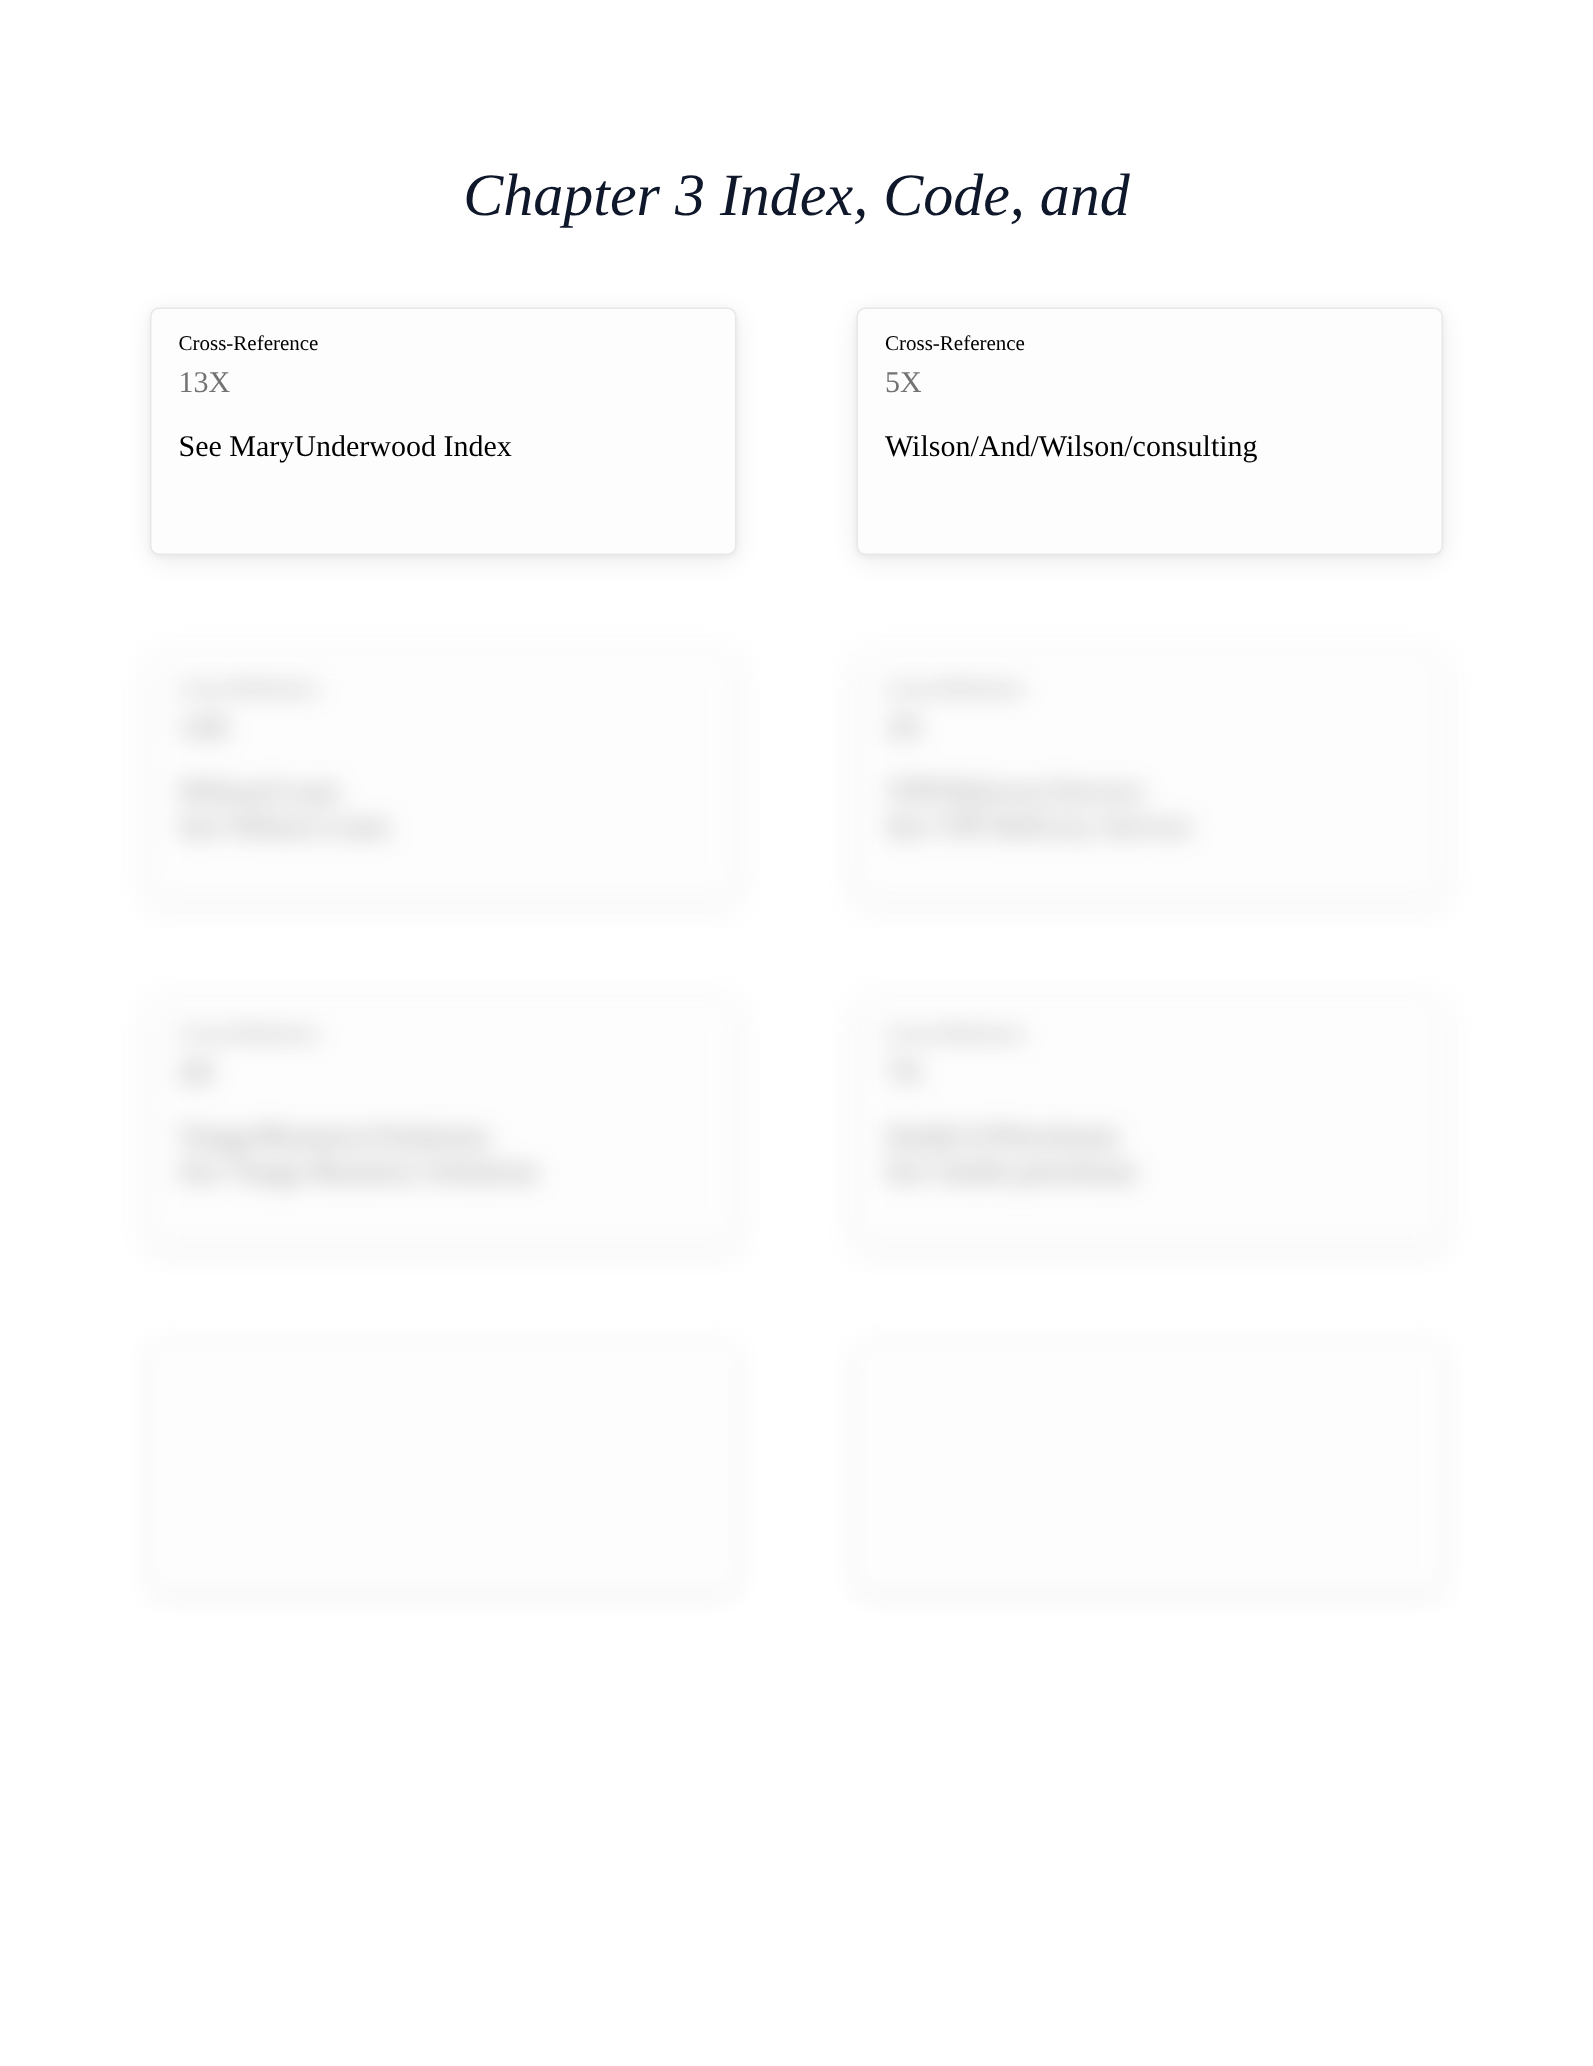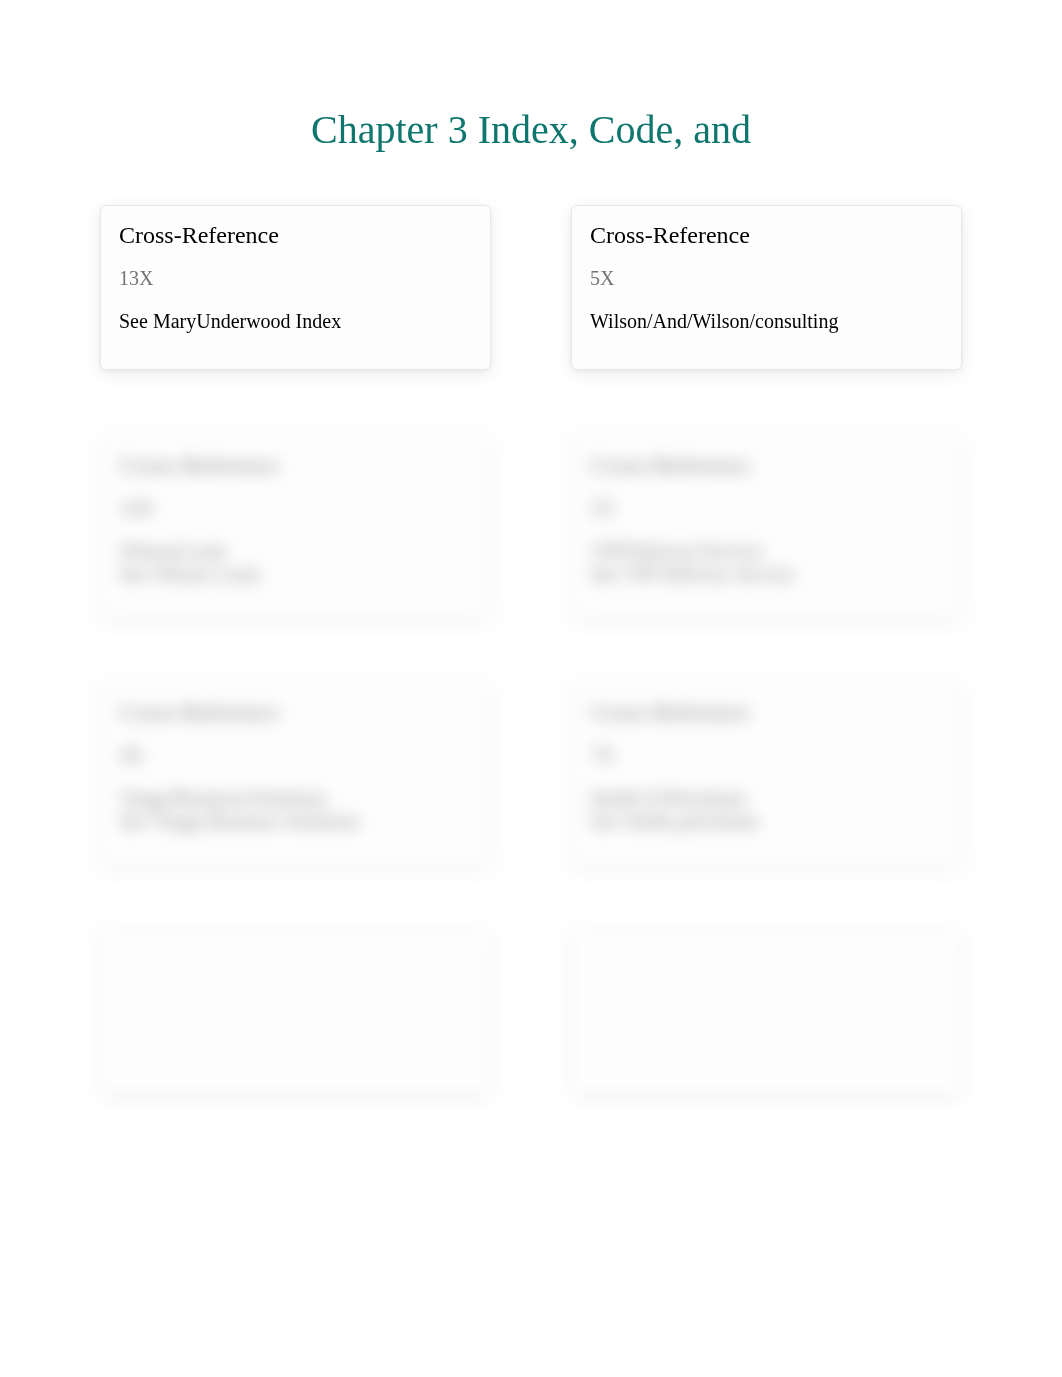--- a/index.html
+++ b/index.html
@@ -11,45 +11,46 @@
       font-family: Georgia, 'Times New Roman', serif;
       background: #ffffff;
       width: 1062px;
       height: 1377px;
       position: relative;
     }
     .page-title {
       text-align: center;
       font-size: 40px;
       font-weight: normal;
-      color: #0f766e;
+      color: #0f172a;
       padding-top: 105px;
       padding-bottom: 50px;
       line-height: 1.25;
+      font-style: italic;
     }
     .cards-container {
       display: grid;
       grid-template-columns: 1fr 1fr;
       column-gap: 80px;
       row-gap: 65px;
       padding: 0 100px;
     }
     .card {
       background: #fdfdfd;
       border: 1px solid #e8e8e8;
       border-radius: 6px;
       box-shadow: 0 4px 18px rgba(0,0,0,0.08), 0 1px 4px rgba(0,0,0,0.05);
       padding: 16px 18px 30px 18px;
       min-height: 165px;
       position: relative;
     }
     .card-header {
-      font-size: 24px;
+      font-size: 14px;
       color: #000;
-      margin-bottom: 18px;
+      margin-bottom: 6px;
     }
     .card-code {
       font-size: 20px;
       color: #737373;
       margin-bottom: 20px;
     }
     .card-line1 {
       font-size: 20px;
       color: #000;
       line-height: 1.15;

